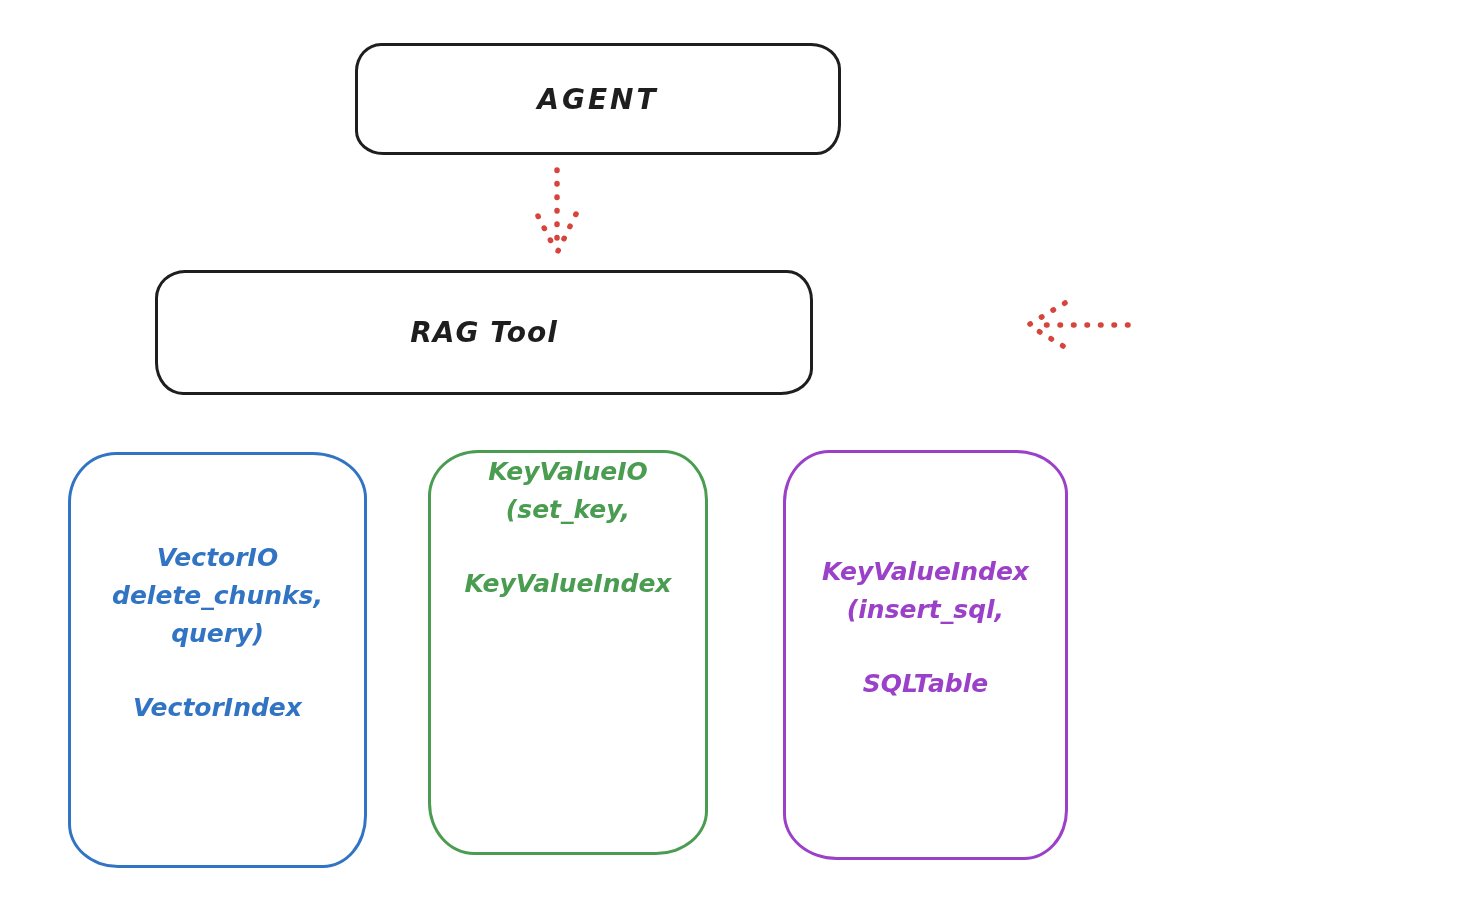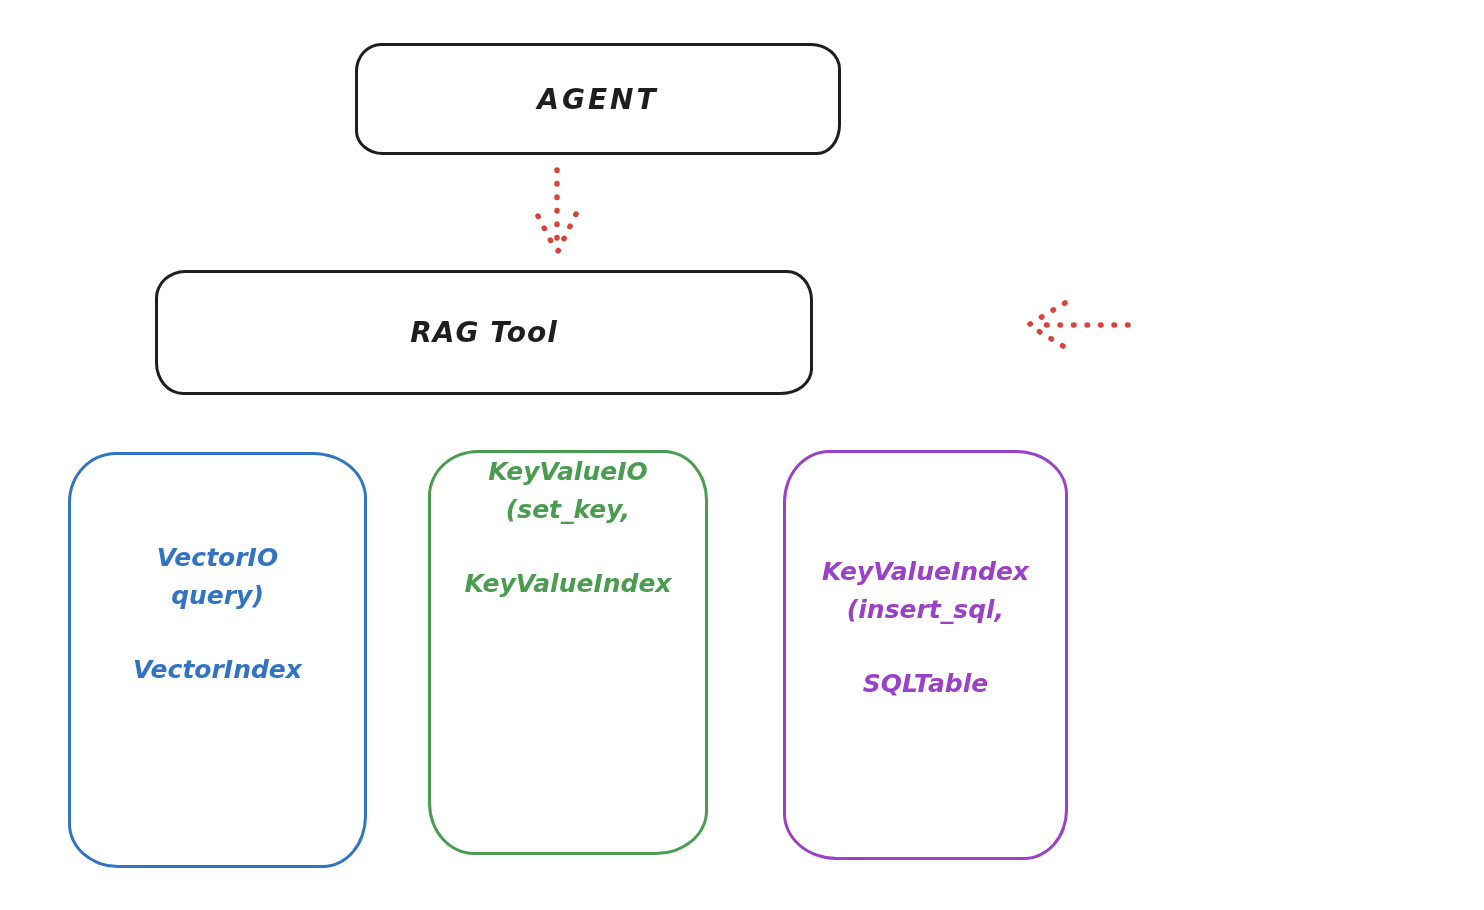--- a/index.html
+++ b/index.html
@@ -140,20 +140,21 @@
     <g>
       <path class="dotted red-stroke" d="M1128 325 L1041 325"></path>
       <path class="dotted red-stroke" d="M1065 303 L1030 324"></path>
       <path class="dotted red-stroke" d="M1063 346 L1030 326"></path>
     </g>
   </svg>
 
 
   <div class="io-box" id="vector-box">
     <div>VectorIO</div>
+    <div>delete_chunks,</div>
     <div>query)</div>
     <div class="io-gap"></div>
     <div>VectorIndex</div>
   </div>
 
   <div class="io-box" id="keyvalue-box">
     <div>KeyValueIO</div>
     <div>(set_key,</div>
     <div class="io-gap"></div>
     <div>KeyValueIndex</div>

